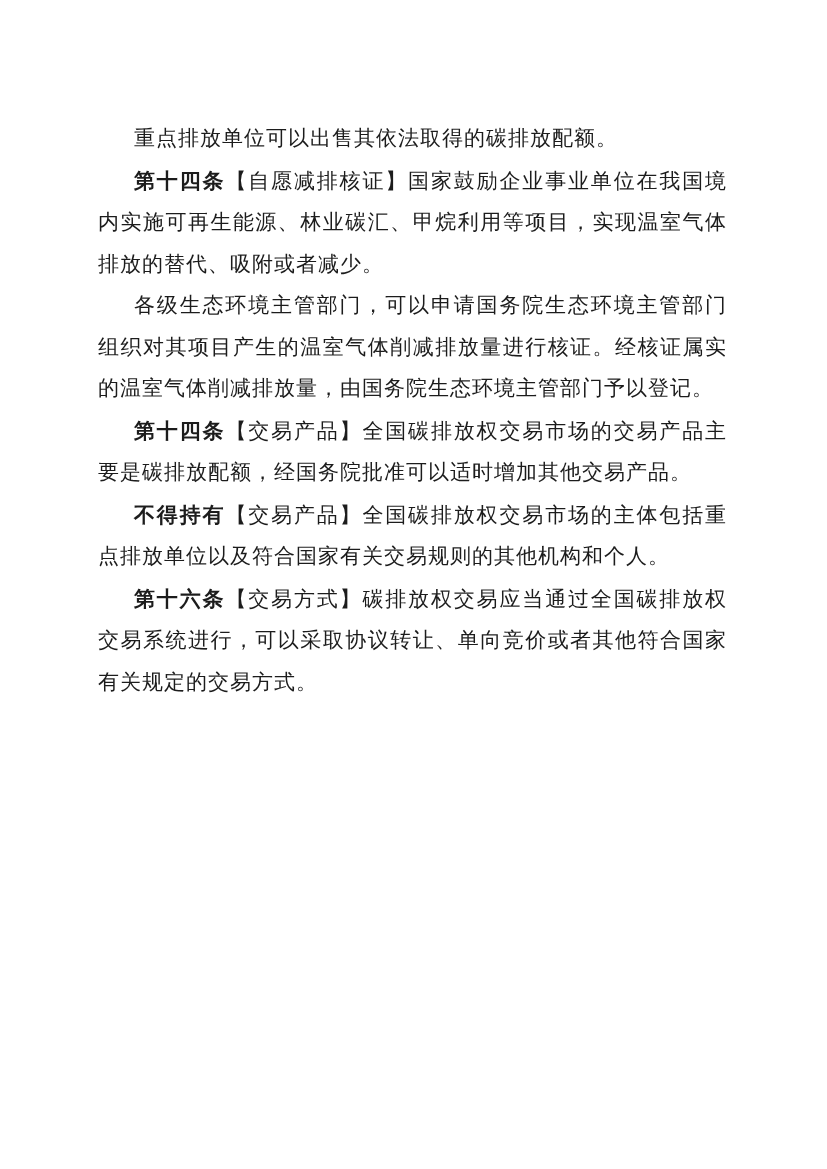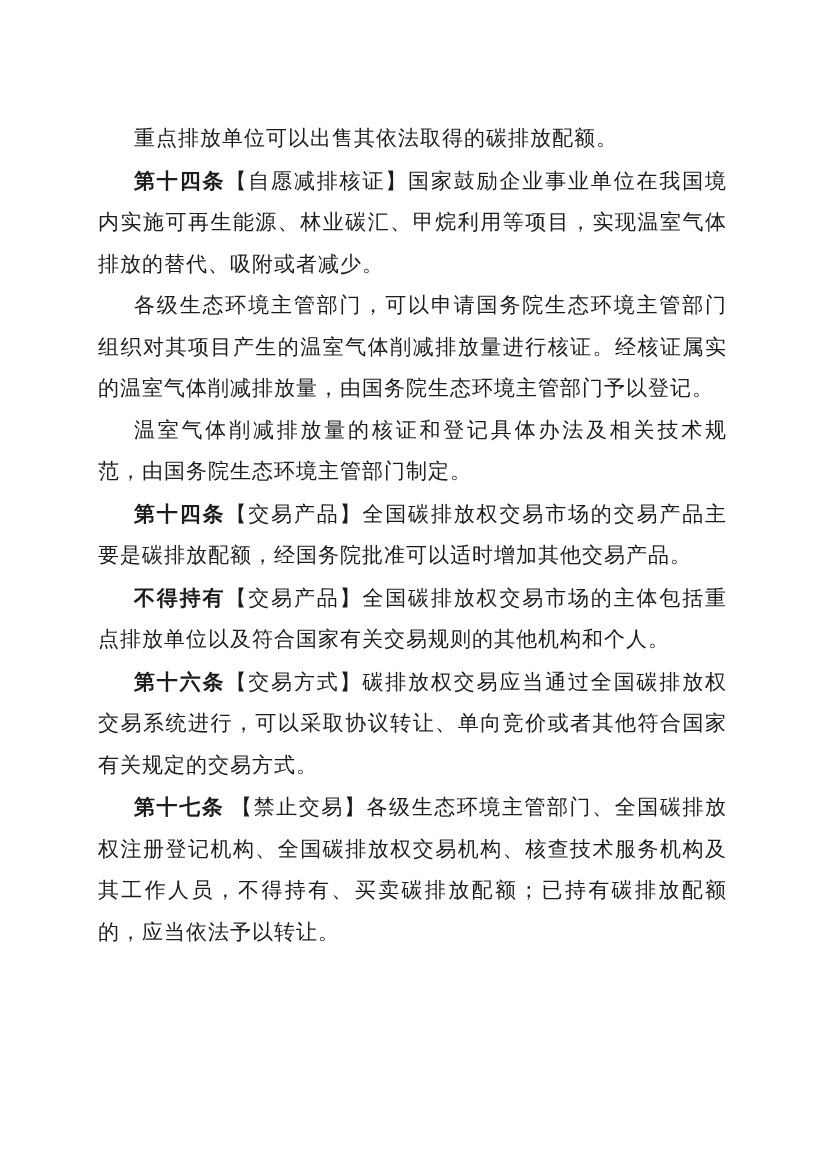--- a/index.html
+++ b/index.html
@@ -57,29 +57,27 @@
 <div class="page">
   <div class="content">
 
     <p class="para"><span>重点排放单位可以出售其依法取得的碳排放配额。</span></p>
 
     <p class="para"><span class="article-term">第十四条</span><span>【自愿减排核证】国家鼓励企业事业单位在我国境内实施可再生能源、林业碳汇、甲烷利用等项目，实现温室气体排放的替代、吸附或者减少。</span></p>
 
     <p class="para"><span>各级生态环境主管部门，可以申请国务院生态环境主管部门组织对其项目产生的温室气体削减排放量进行核证。经核证属实的温室气体削减排放量，由国务院生态环境主管部门予以登记。</span></p>
 
 
-    <p class="para"><span>温室气体削减排放量的核证和登记具体办法及相关技术规范，由国务院生态环境主管部门制定。</span></p>
 
     <p class="para"><span class="article-term">第十四条</span><span>【交易产品】全国碳排放权交易市场的交易产品主要是碳排放配额，经国务院批准可以适时增加其他交易产品。</span></p>
 
     <p class="para"><span class="article-term">不得持有</span><span>【交易产品】全国碳排放权交易市场的主体包括重点排放单位以及符合国家有关交易规则的其他机构和个人。</span></p>
 
     <p class="para"><span class="article-term">第十六条</span><span>【交易方式】碳排放权交易应当通过全国碳排放权交易系统进行，可以采取协议转让、单向竞价或者其他符合国家有关规定的交易方式。</span></p>
 
-    <p class="para"><span class="article-term">第十七条</span><span> 【禁止交易】各级生态环境主管部门、全国碳排放权注册登记机构、全国碳排放权交易机构、核查技术服务机构及其工作人员，不得持有、买卖碳排放配额；已持有碳排放配额的，应当依法予以转让。</span></p>
 
   </div>
 
   <div class="footer">
     <span class="dash">—</span>
     <span>5</span>
     <span class="dash">—</span>
   </div>
 </div>
 

